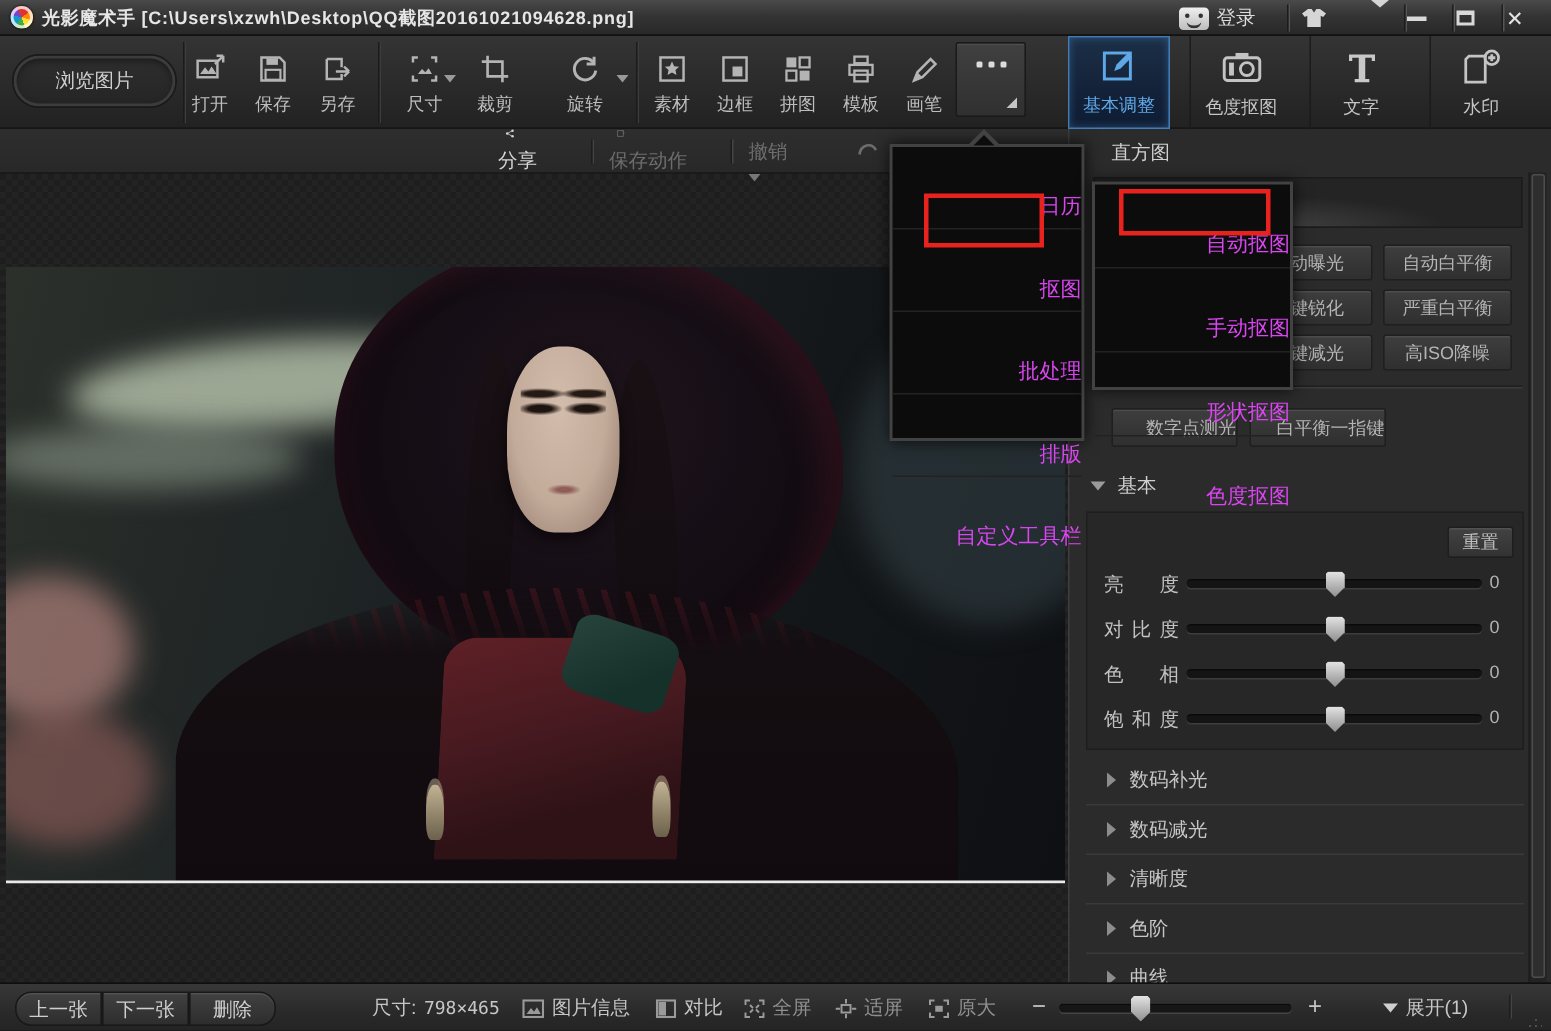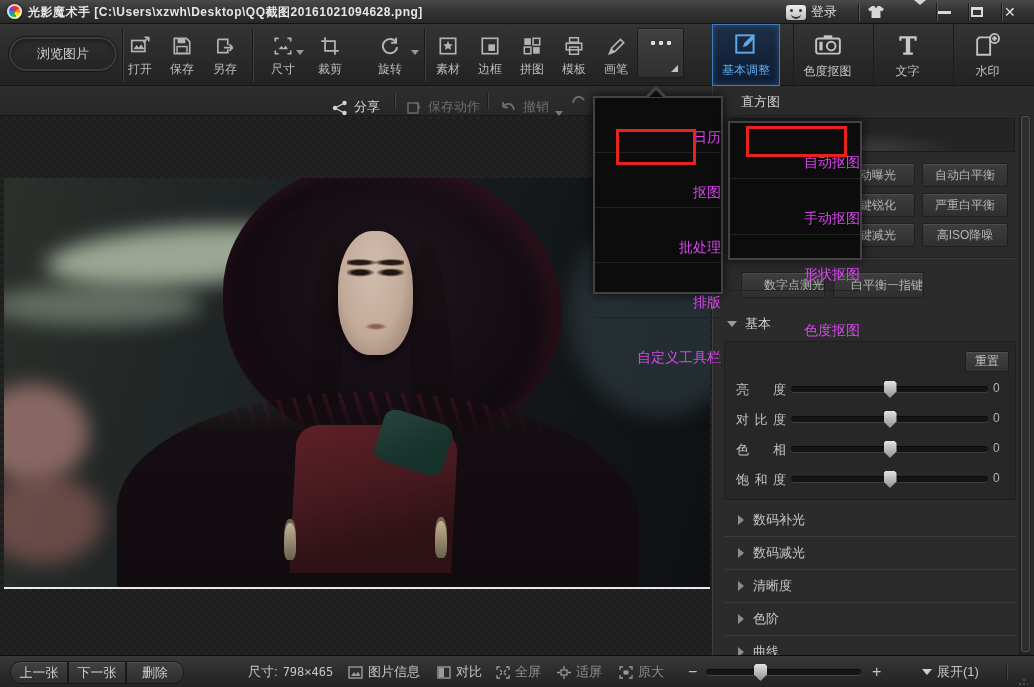--- a/index.html
+++ b/index.html
@@ -55,21 +55,21 @@
   
   .rtab { top:0; width:68px; height:62px; display:flex; flex-direction:column; align-items:center;
     justify-content:flex-end; gap:5px; padding-bottom:6px; color:#c4c4c4; font-size:12px;
     border-left:1px solid #1b1b1b; }
   .rtab.active { background:linear-gradient(#1c2f47,#132239 60%,#0f1d33);
     border:1px solid #3f7cba; box-shadow:inset 0 0 6px rgba(90,160,230,.35); color:#5fa8e8; }
 
   
   #actionbar { left:0; top:86px; width:712px; height:30px;
     background:linear-gradient(#2e2e2e,#282828); border-bottom:1px solid #191919; z-index:2; }
-  .ab-item { top:0; height:30px; display:flex; align-items:flex-end; gap:6px; font-size:13px; color:#d5d5d5; }
+  .ab-item { top:0; height:30px; display:flex; align-items:flex-start; gap:6px; font-size:13px; color:#d5d5d5;flex-direction:column; }
   .ab-item.disabled { color:#6d6d6d; }
   .ab-sep { top:7px; width:1px; height:16px; background:#1d1d1d; box-shadow:1px 0 0 #444; }
 
   
   #canvas { left:0; top:116px; width:712px; height:539px; background-color:#1e1e1e;
     background-image:linear-gradient(45deg,#232323 25%,transparent 25%,transparent 75%,#232323 75%),
                      linear-gradient(45deg,#232323 25%,transparent 25%,transparent 75%,#232323 75%);
     background-size:8px 8px; background-position:0 0,4px 4px; z-index:1; }
   #photo { left:4px; top:178px; width:706px; height:411px; overflow:hidden; z-index:1;
     background:linear-gradient(105deg,#2b302b 0%,#1d2224 38%,#141719 70%,#0e1013 100%); }

